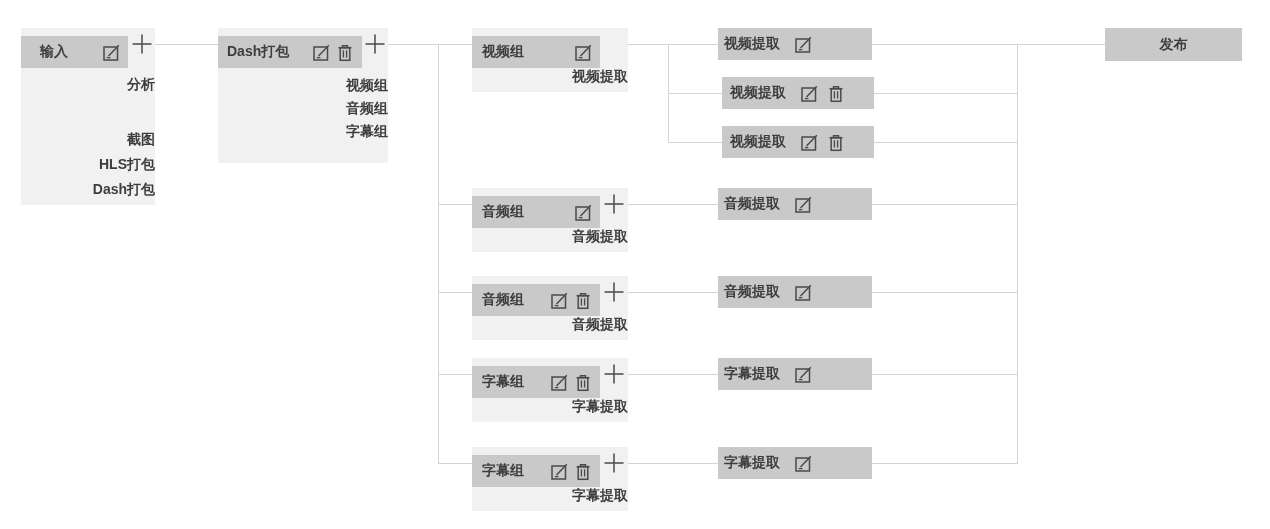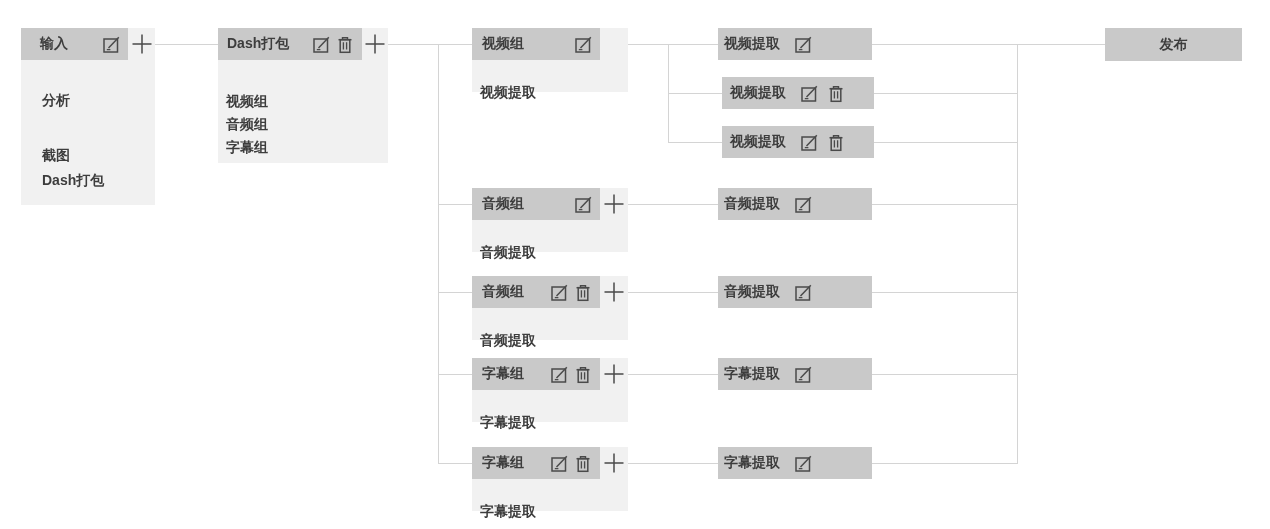--- a/index.html
+++ b/index.html
@@ -19,21 +19,21 @@
     position: absolute;
     background: #d4d4d4;
   }
   .node {
     position: absolute;
     background: #f1f1f1;
     box-sizing: border-box;
   }
   .node-header {
     position: absolute;
-    top: 0;
+    top: 8px;
     left: 0;
     height: 32px;
     background: #c9c9c9;
     display: flex;
     align-items: center;
     box-sizing: border-box;
   }
   .node.simple {
     background: #c9c9c9;
     display: flex;
@@ -69,23 +69,24 @@
   }
   .plus-wrap {
     position: absolute;
     top: 6px;
     width: 20px;
     height: 20px;
     cursor: pointer;
   }
   .node-items {
     position: absolute;
-    top: 48px;
+    top: 32px;
     left: 0;
     right: 0;
+    text-align: right;
   }
   .node-item {
     font-size: 14px;
     font-weight: bold;
     color: #3d3d3d;
     white-space: nowrap;
     cursor: pointer;
   }
 </style>
 </head>
@@ -129,20 +130,21 @@
         </span>
       </div>
       <div class="plus-wrap" style="left: 110.5px;"><span class="icon">
           <svg width="20" height="20" viewBox="0 0 20 20">
             <path d="M10 0.5 V19.5 M0.5 10 H19.5" stroke="#4a4a4a" stroke-width="1.5" fill="none"></path>
           </svg>
         </span></div>
       <div class="node-items">
         <div class="node-item" style="line-height: 25px; padding-left: 21px; margin-top: 12px;">分析</div>
         <div class="node-item" style="line-height: 25px; padding-left: 21px; margin-top: 30px;">截图</div>
+        <div class="node-item" style="line-height: 25px; padding-left: 21px;">HLS打包</div>
         <div class="node-item" style="line-height: 25px; padding-left: 21px;">Dash打包</div>
       </div>
     </div>
     <div class="node" style="left: 218px; top: 28px; width: 170px; height: 135px;">
       <div class="node-header" style="width: 144px;">
         <span class="node-title" style="padding-left: 9px;">Dash打包</span>
         <span class="header-icons">
           <span class="icon">
             <svg width="18" height="19" viewBox="0 0 18 19">
               <rect x="2" y="4" width="13.5" height="13" fill="none" stroke="#4a4a4a" stroke-width="1.5"></rect>

